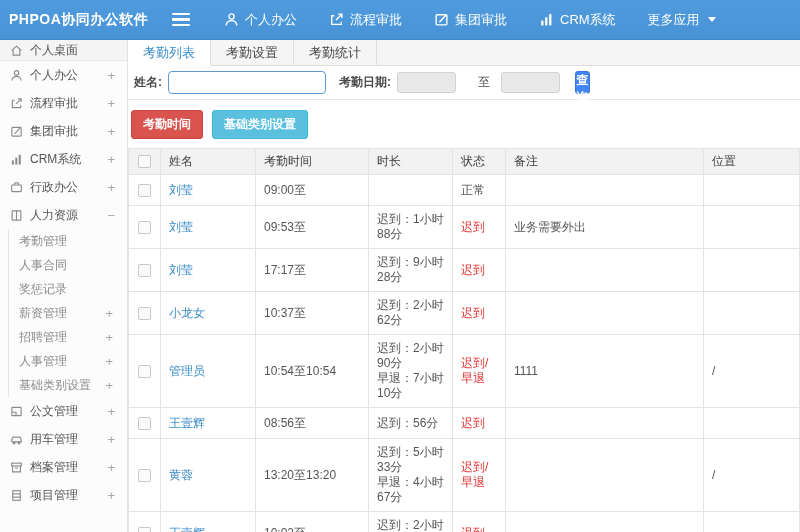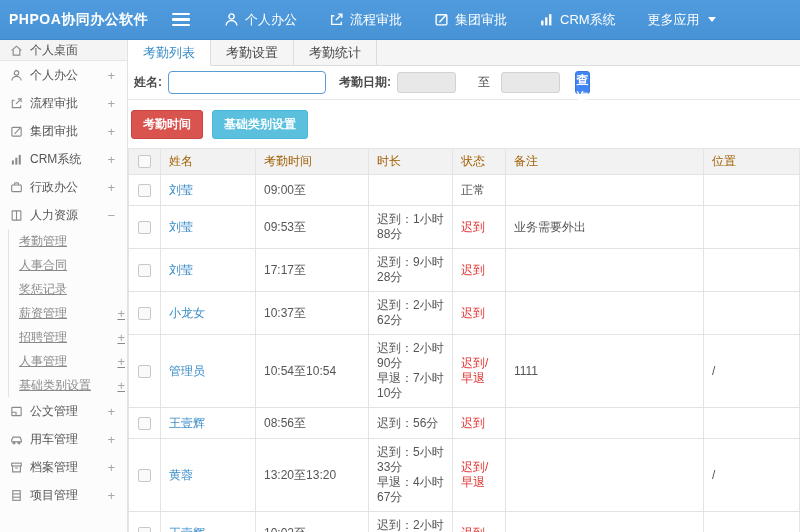--- a/index.html
+++ b/index.html
@@ -22,21 +22,21 @@
   .sidebar { width:128px; flex:0 0 128px; background:#fcfcfc; border-right:1px solid #e2e2e2; overflow:hidden; }
   .main { flex:1; background:#fff; overflow:hidden; }
 
   
   .side-desktop { height:21px; background:#f4f4f4; border-bottom:1px solid #e6e6e6;
     display:flex; align-items:center; gap:7px; padding:0 9px; color:#555; cursor:pointer; }
   .side-item { height:28px; display:flex; align-items:center; gap:7px; padding:0 12px 0 9px; color:#555; cursor:pointer; }
   .side-item .plus, .sub-item .plus { margin-left:auto; color:#a6a6a6; font-size:13px; }
   .sicon { width:14px; display:flex; justify-content:center; }
   .sub-list { margin-left:8px; border-left:1px solid #e3e3e3; padding-left:10px; }
-  .sub-item { height:24px; display:flex; align-items:center; padding-right:2px; color:#8a8a8a; cursor:pointer;text-decoration:underline; }
+  .sub-item { height:24px; display:flex; align-items:center; padding-right:14px; color:#8a8a8a; cursor:pointer; }
 
   
   .tabbar { height:26px; background:#f5f5f5; display:flex; }
   .tab { padding:0 15px; line-height:25px; font-size:13px; font-weight:normal; color:#474747;
     border-right:1px solid #ddd; border-bottom:1px solid #ddd; cursor:pointer; white-space:nowrap; }
   .tab.active { background:#fff; color:var(--link-blue,#3e8ec8); border-bottom:1px solid #fff; }
   .tab-filler { flex:1; border-bottom:1px solid #ddd; }
 
   
   .filter-row { height:34px; display:flex; align-items:center; padding-left:6px; border-bottom:1px solid #e7e7e7; background:#fff; }
@@ -51,21 +51,21 @@
   
   .action-row { padding:10px 0 9px 3px; display:flex; gap:9px; background:#fff; }
   .btn { border:none; border-radius:3px; color:#fff; font-size:12px; font-weight:bold; padding:5px 11px; cursor:pointer; }
   .btn-danger { background:var(--danger-red,#d9534f); border:1px solid #c9443f; }
   .btn-info { background:var(--info-blue,#5bc0de); border:1px solid #46b8da; }
 
   
   table { width:100%; border-collapse:collapse; table-layout:fixed; }
   th, td { border:1px solid #e3e3e3; font-size:12px; font-weight:normal; text-align:left;
     padding:6px 8px; color:#555; vertical-align:middle; line-height:15px; }
-  th { background:#f2f2f2; height:26px; padding:4px 8px; color:#a16207; }
+  th { background:#f2f2f2; height:26px; padding:4px 8px; color:#404040; }
   td { height:31px; }
   .c-check, .h-check { text-align:center; padding:4px 2px; }
   .checkbox { display:inline-block; width:13px; height:13px; background:#fafafa; border:1px solid #c8c8c8; border-radius:2px; vertical-align:middle; cursor:pointer; }
   .name-link { color:var(--link-blue,#3b8dc8); cursor:pointer; text-decoration:none; }
   .c-dur { white-space:pre-line; }
   .c-status.late { color:var(--late-red,#e03333); }
   col.w-check{width:32px} col.w-name{width:95px} col.w-time{width:113px} col.w-dur{width:84px}
   col.w-status{width:53px} col.w-note{width:198px}
 
   svg.ic { stroke:#8a8a8a; fill:none; stroke-width:1.2; }

